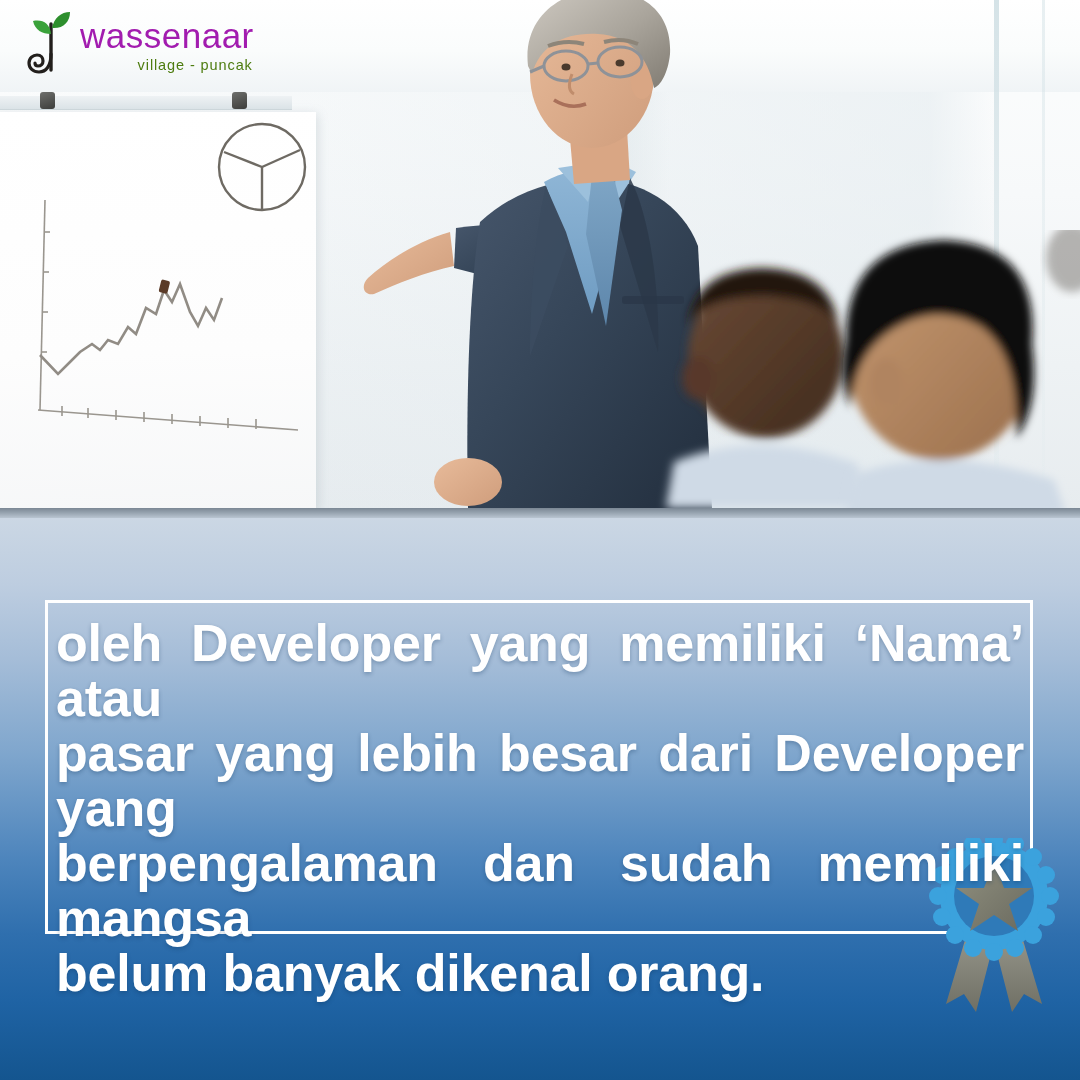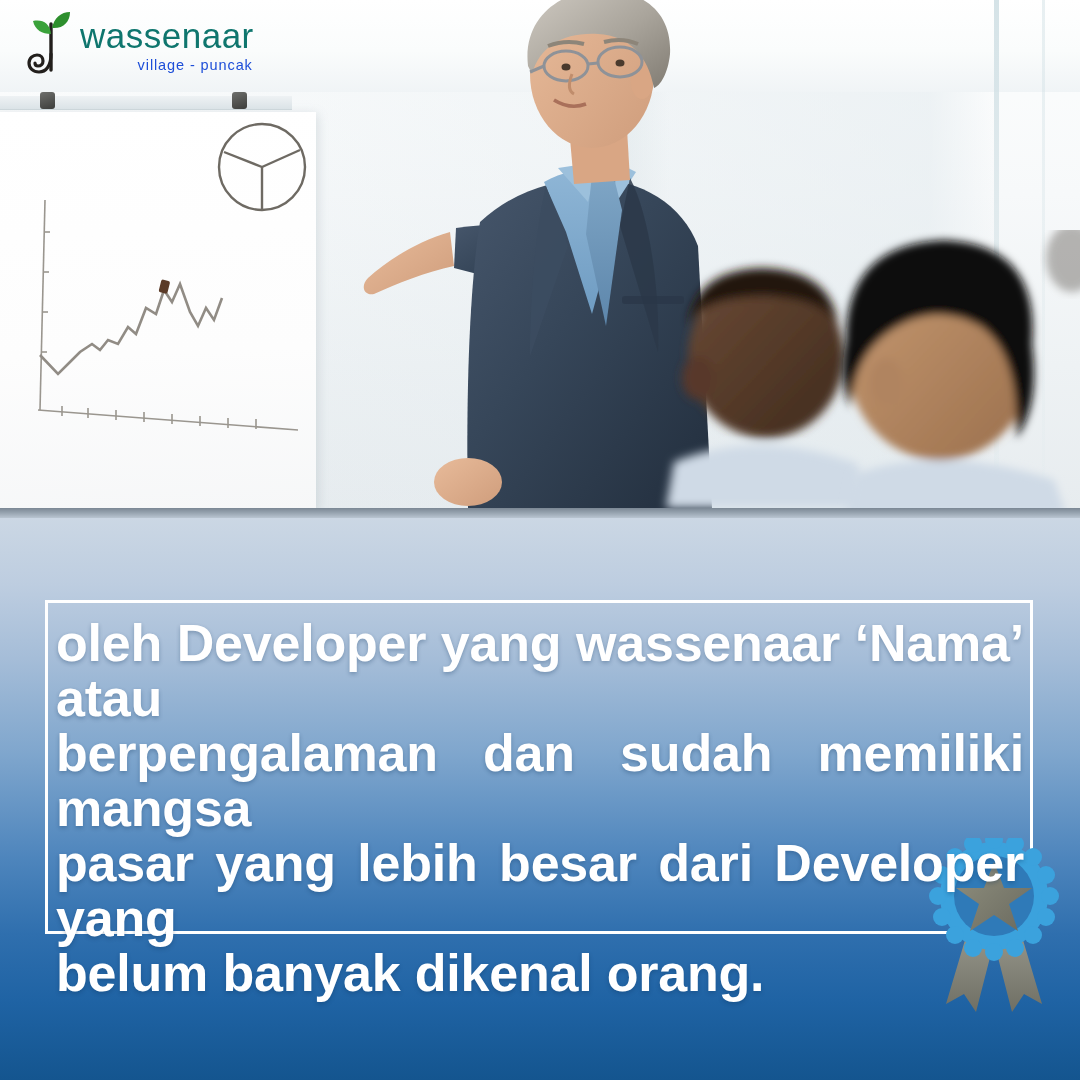--- a/index.html
+++ b/index.html
@@ -81,25 +81,25 @@
   
   .logo {
     position:absolute; left:26px; top:8px;
     display:flex; align-items:center; gap:8px;
     z-index:12;
   }
   .logo-mark { width:46px; height:70px; flex:0 0 auto; }
   .logo-words { display:flex; flex-direction:column; line-height:1; padding-top:4px; }
   .logo-name {
     font-size:35px; font-weight:400; letter-spacing:.5px;
-    color:#0f766e;
+    color:#a21caf;
   }
   .logo-tag {
     font-size:14.5px; font-weight:400; letter-spacing:.9px;
-    color:#1d4ed8; text-align:right; margin-top:5px; padding-right:1px;
+    color:#4d7c0f; text-align:right; margin-top:5px; padding-right:1px;
   }
 
   
   .blue-panel {
     position:absolute; left:0; top:518px; width:1080px; height:562px;
     background:linear-gradient(180deg,
       #cbd7e4 0%,
       #bdcde0 12%,
       #a5bdd8 25%,
       #7fa6cd 42%,
@@ -353,19 +353,19 @@
         <circle cx="27" cy="19" r="9"></circle>
           <circle cx="45" cy="6" r="9"></circle>
       </g>
     </g>
     <circle cx="66" cy="58" r="40" fill="#2f7ab8"></circle>
     <polygon points="66,24 76,50 104,50 81,66 90,93 66,77 42,93 51,66 28,50 56,50" fill="url(#starG)"></polygon>
   </svg>
 
   <div class="quote-frame"></div>
   <div class="quote-text">
-    <span class="ln j">oleh Developer yang wassenaar ‘Nama’ atau</span>
+    <span class="ln j">oleh Developer yang memiliki ‘Nama’ atau</span>
+    <span class="ln j">pasar yang lebih besar dari Developer yang</span>
     <span class="ln j">berpengalaman dan sudah memiliki mangsa</span>
-    <span class="ln j">pasar yang lebih besar dari Developer yang</span>
     <span class="ln last">belum banyak dikenal orang.</span>
   </div>
 
 </div>
 
 </body></html>

